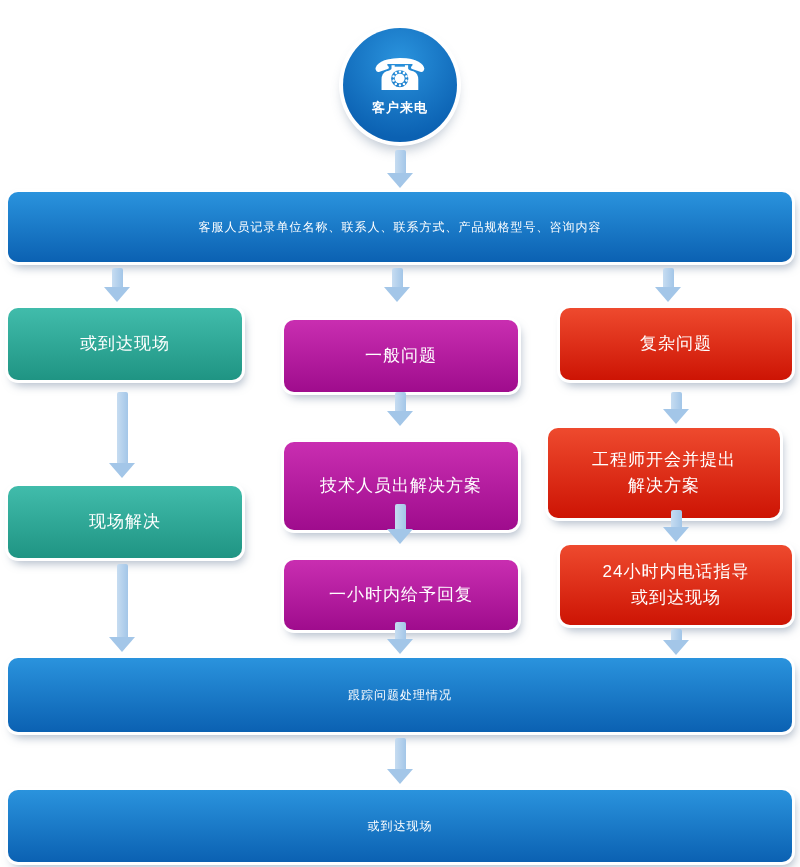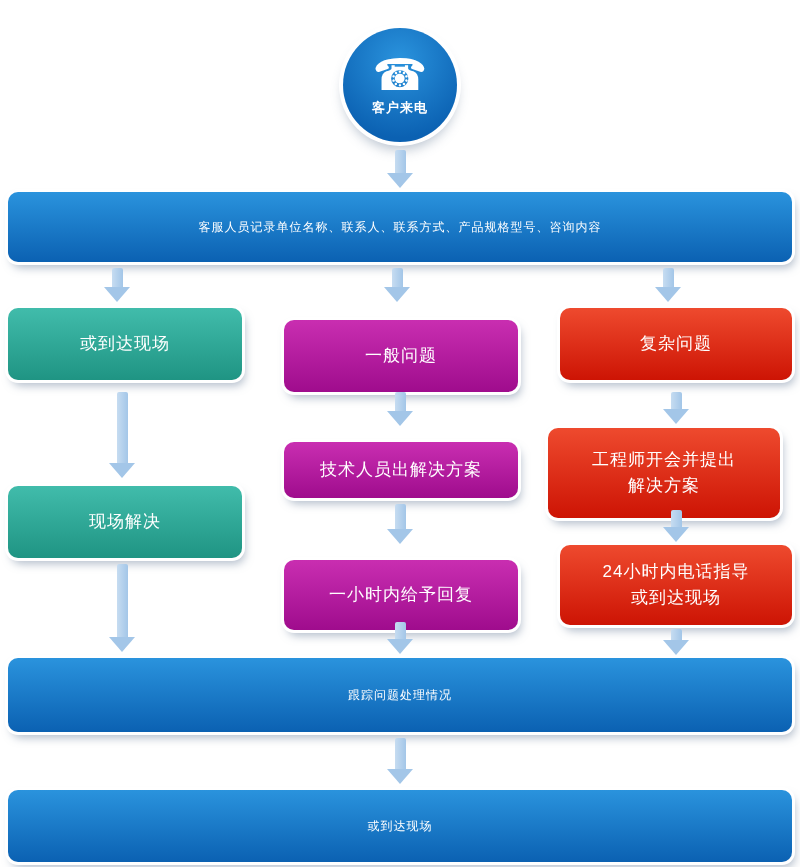--- a/index.html
+++ b/index.html
@@ -86,21 +86,21 @@
       <div class="head"></div>
     </div>
   <div class="arrow" style="left:663px;top:392px;height:32px">
       <div class="shaft"></div>
       <div class="head"></div>
     </div>
 
   <div class="node teal" style="left:8px;top:486px;width:234px;height:72px">
     <span>现场解决</span>
   </div>
-  <div class="node magenta" style="left:284px;top:430px;width:234px;height:56px">
+  <div class="node magenta" style="left:284px;top:430px;width:234px;height:88px">
     <span>技术人员出解决方案</span>
   </div>
   <div class="node red" style="left:548px;top:428px;width:232px;height:90px">
     <span>工程师开会并提出
 解决方案</span>
   </div>
 
   <div class="arrow" style="left:109px;top:564px;height:88px">
       <div class="shaft"></div>
       <div class="head"></div>

